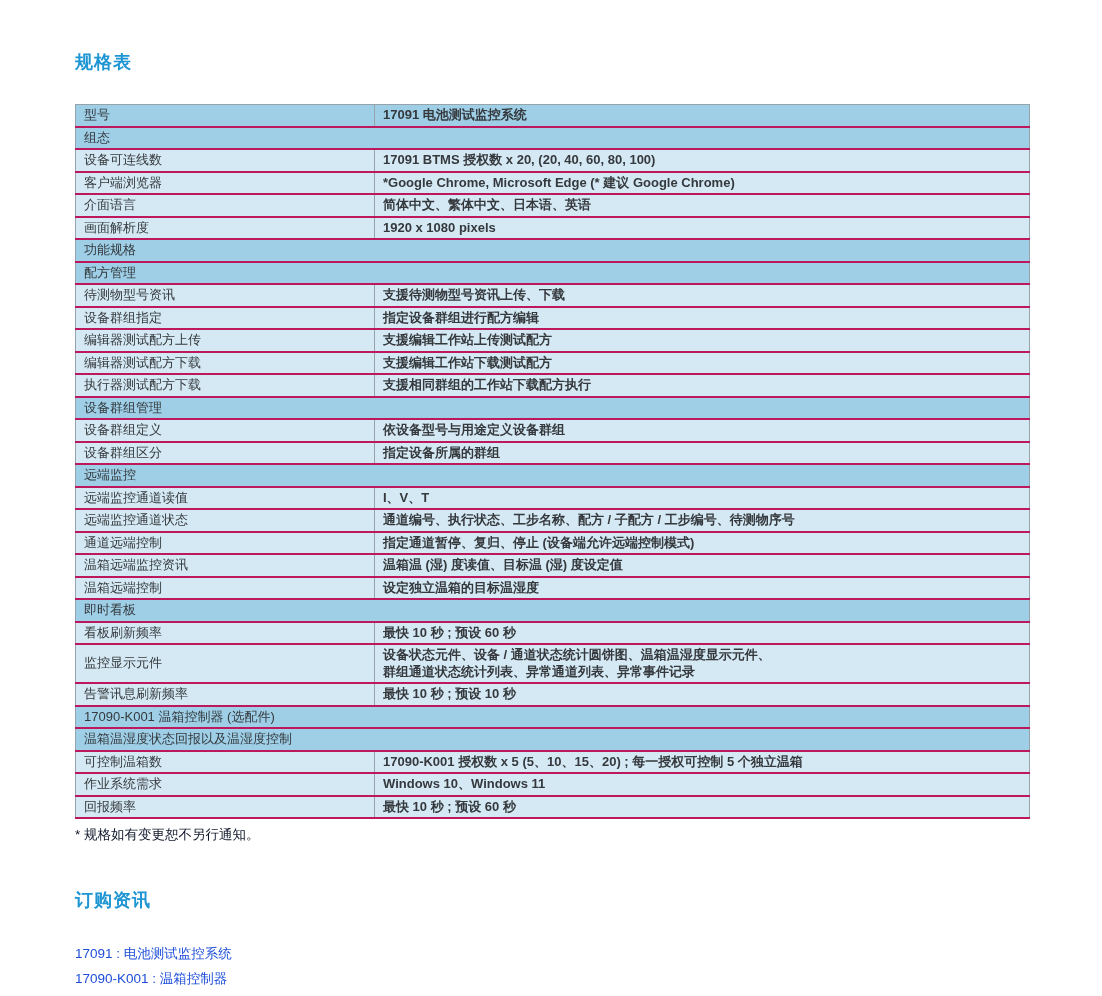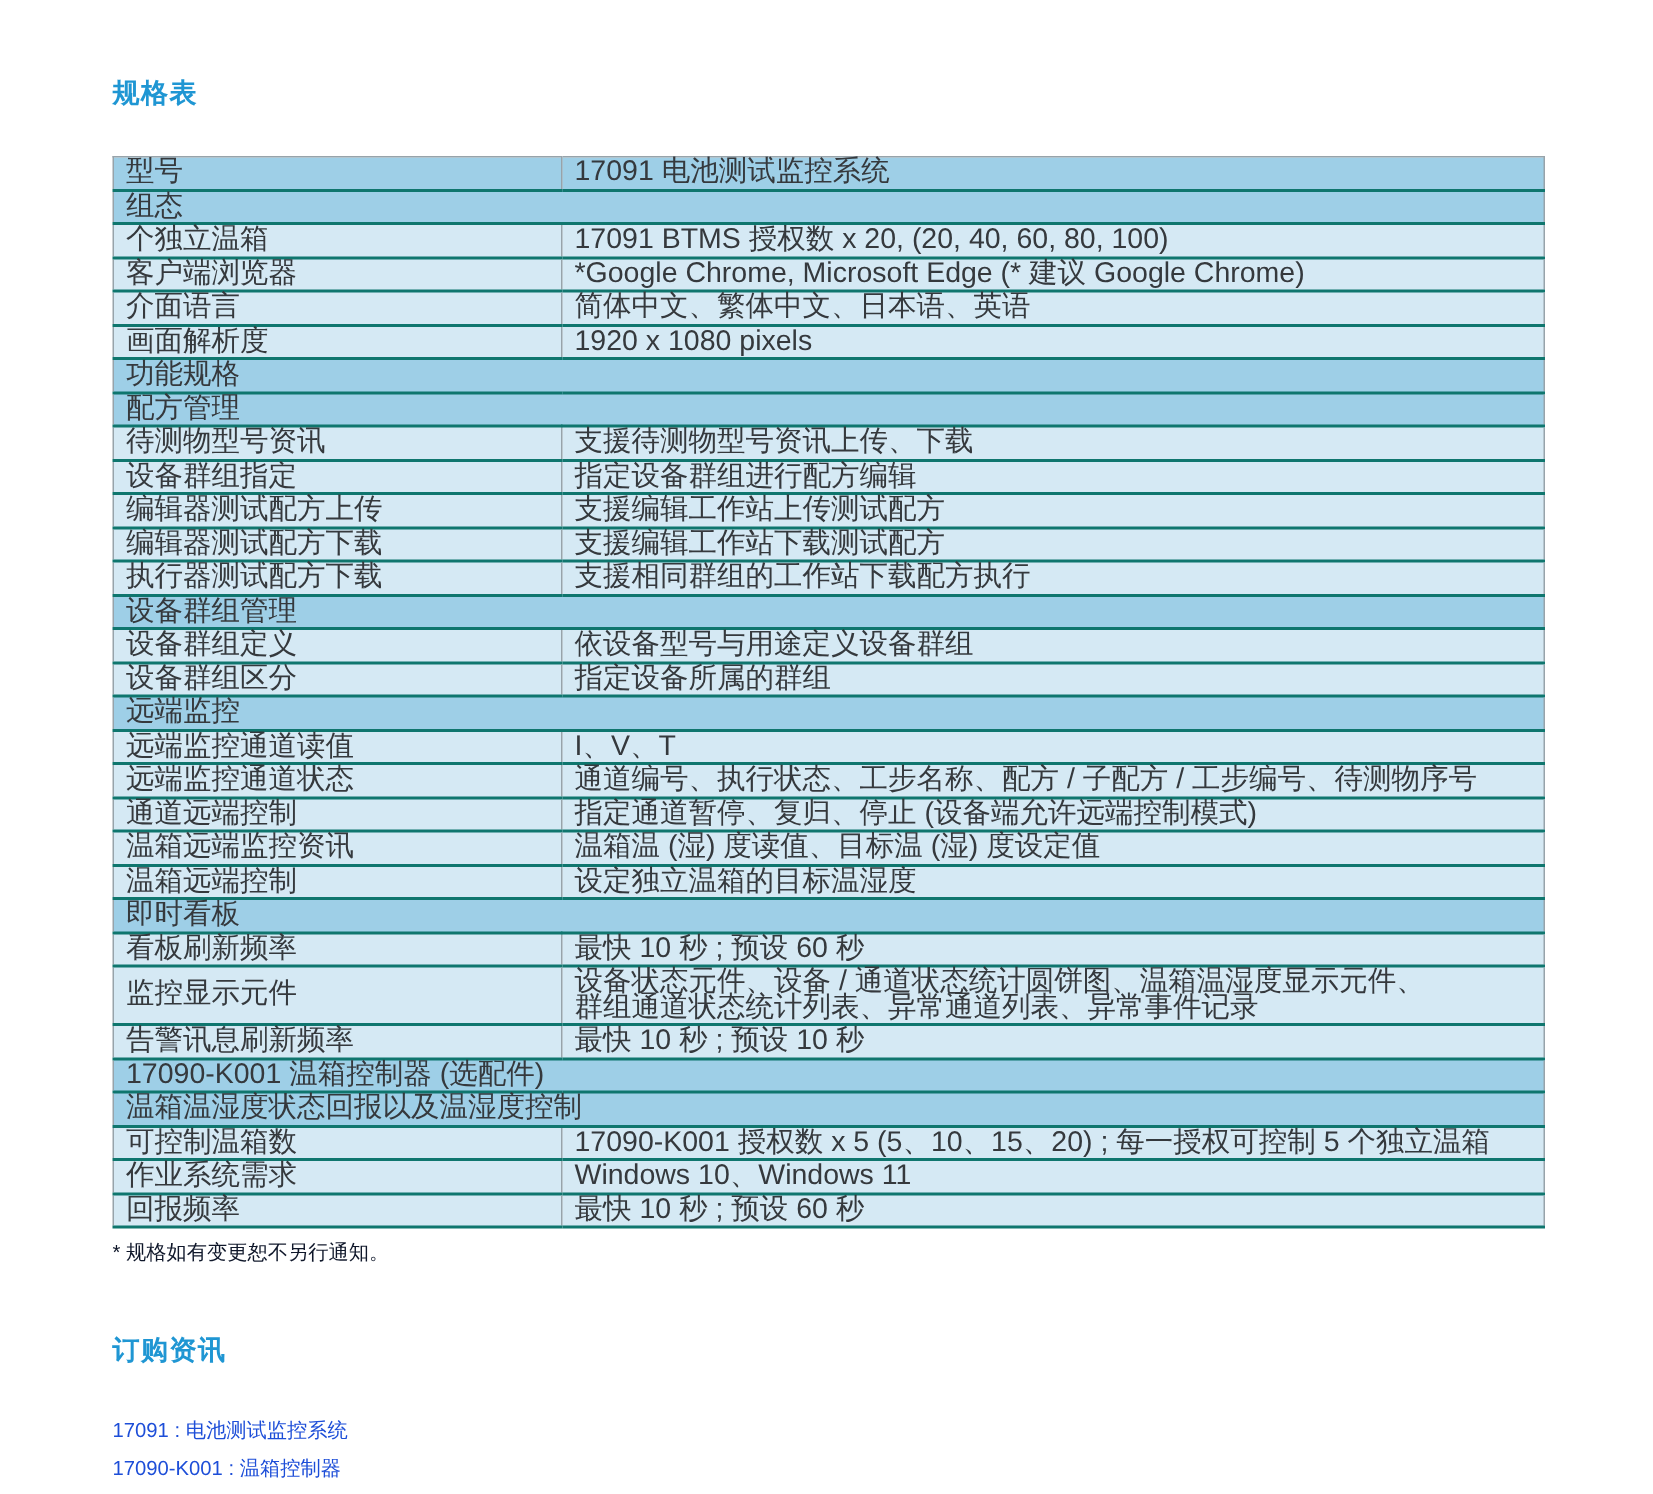--- a/index.html
+++ b/index.html
@@ -17,29 +17,29 @@
   }
   svg.sep{display:block;margin:0 0 0 0;}
   table.spec{
     border-collapse:collapse;
     width:955px;
     margin-top:15px;
     border:1px solid #97a3aa;
     table-layout:fixed;
   }
   table.spec td{
-    font-size:19px;
+    font-size:13px;
     line-height:16.5px;
     padding:2px 8px;
-    border-bottom:2px solid #0f766e;
+    border-bottom:2px solid #be185d;
     vertical-align:middle;
     word-break:break-word;
   }
   td.label{width:282px;background:#d5e9f4;border-right:1px solid #97a3aa;}
-  td.value{background:#d5e9f4;white-space:pre-line;}
+  td.value{background:#d5e9f4;white-space:pre-line;font-weight:bold;}
   tr.model-row td{background:#9ecfe7;}
   td.section{background:#9ecfe7;}
   .footnote{
     margin:7px 0 0 0;
     font-size:13.5px;color:#0f172a;
   }
   .ordering{margin-top:44px;}
   .order-list{margin-top:14px;}
   .order-item{
     font-size:13.5px;color:#1d4ed8;line-height:25px;
@@ -80,21 +80,21 @@
       <table class="spec">
         <tbody id="spec-tbody">
             <tr class="model-row">
               <td class="label">型号</td>
               <td class="value">17091 电池测试监控系统</td>
             </tr>
             <tr>
               <td colspan="2" class="section">组态</td>
             </tr>
             <tr>
-              <td class="label">个独立温箱</td>
+              <td class="label">设备可连线数</td>
               <td class="value">17091 BTMS 授权数 x 20, (20, 40, 60, 80, 100)</td>
             </tr>
             <tr>
               <td class="label">客户端浏览器</td>
               <td class="value">*Google Chrome, Microsoft Edge (* 建议 Google Chrome)</td>
             </tr>
             <tr>
               <td class="label">介面语言</td>
               <td class="value">简体中文、繁体中文、日本语、英语</td>
             </tr>

